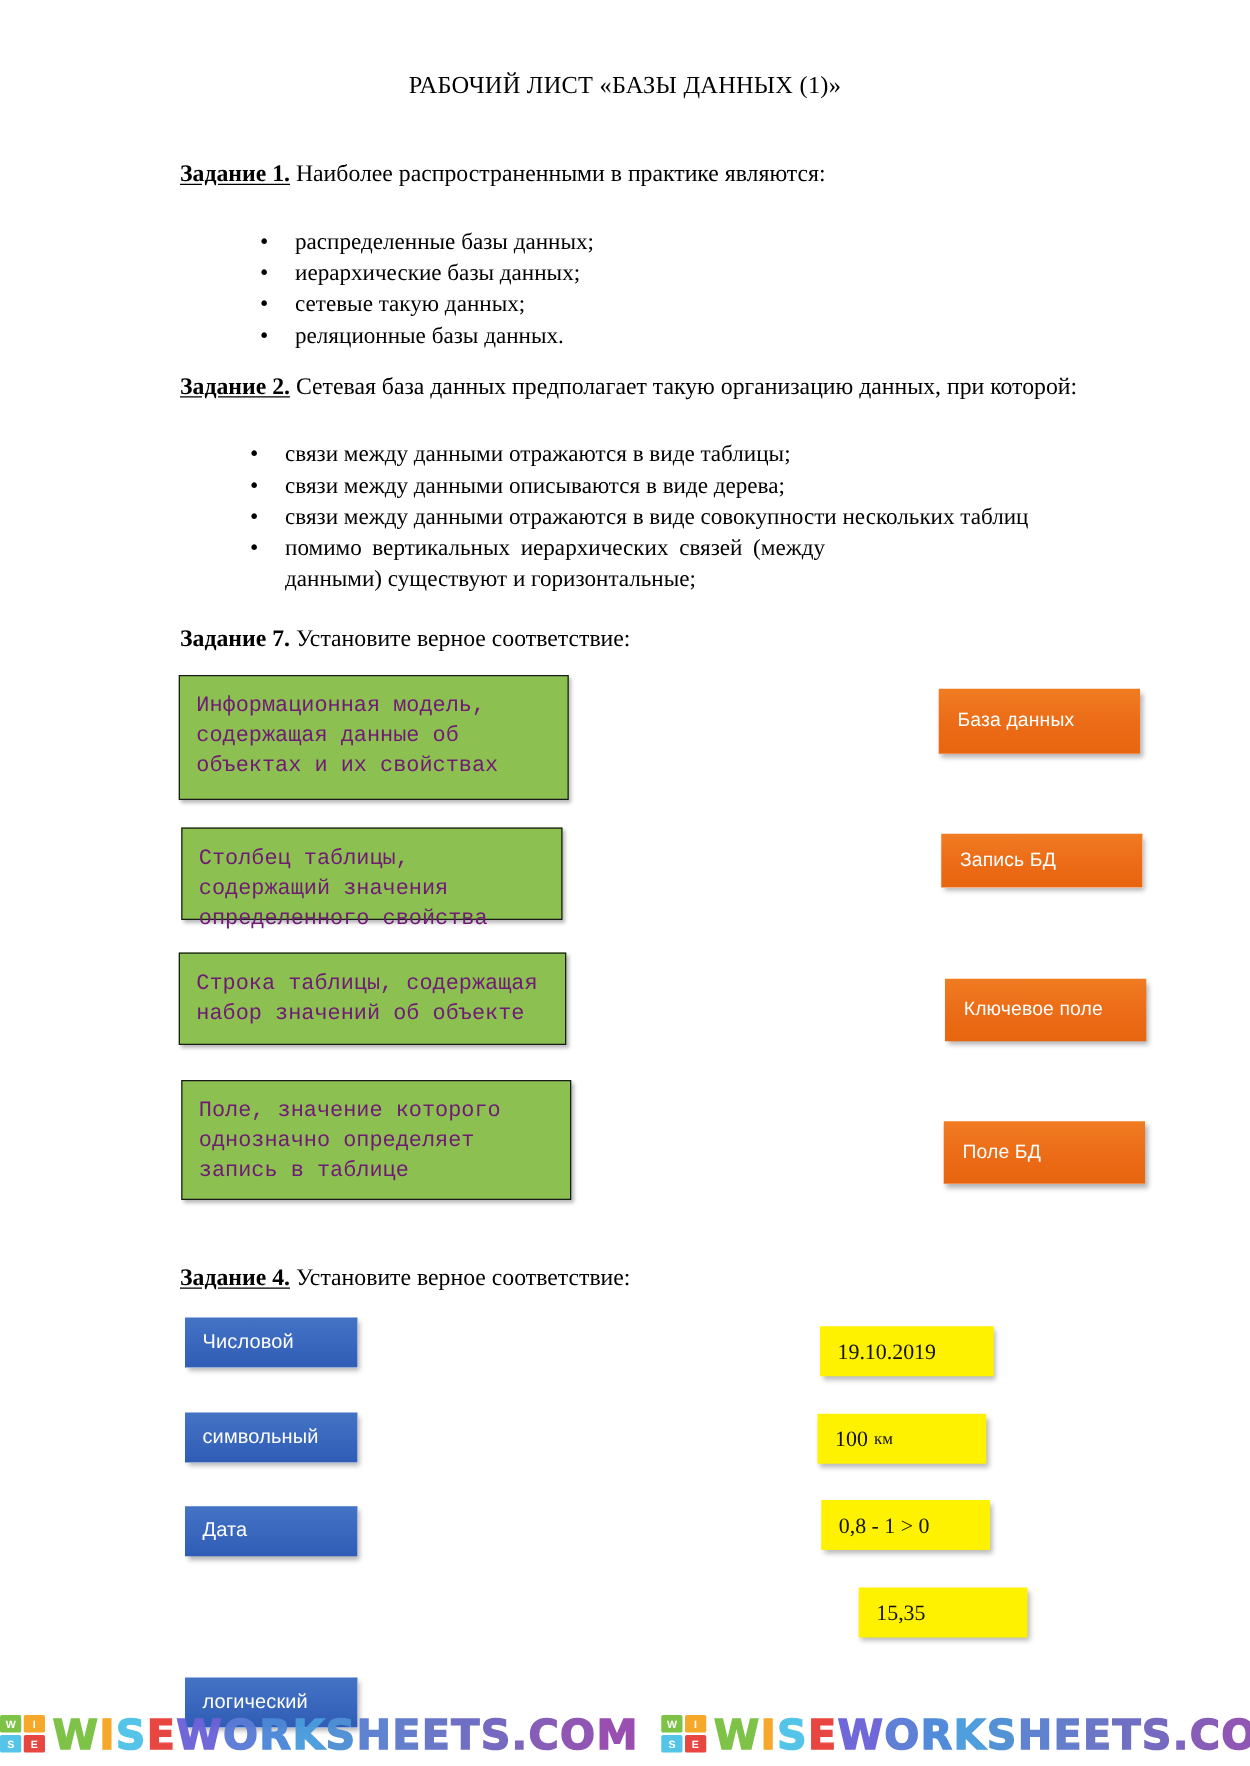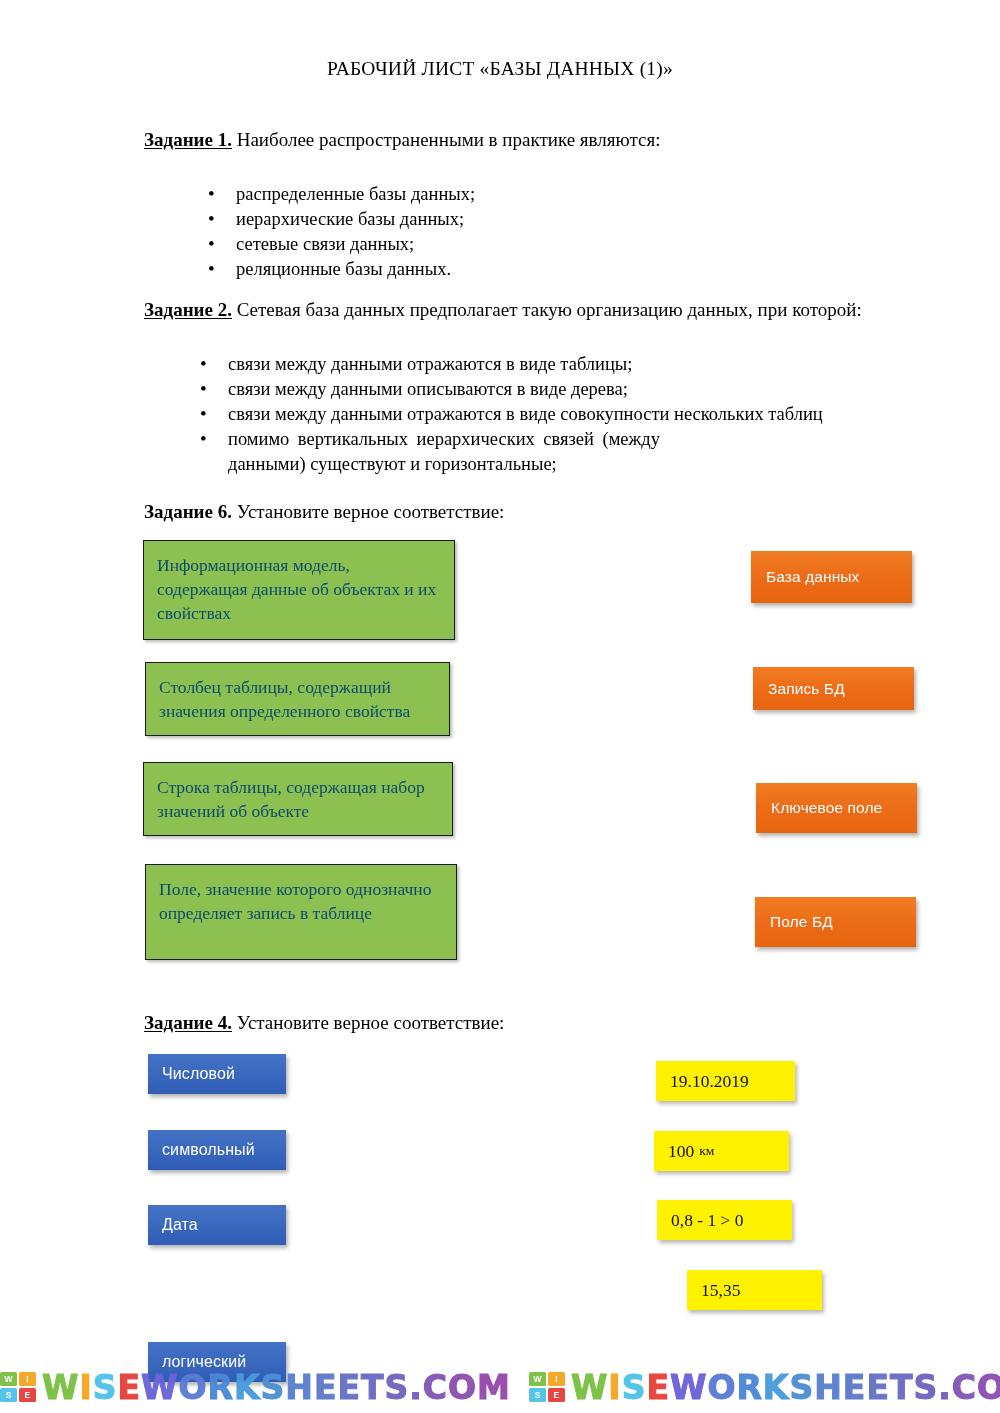--- a/index.html
+++ b/index.html
@@ -84,22 +84,23 @@
 
   
   .green-card {
     position: absolute;
     background: #8CC152;
     border: 1.6px solid #1a1a1a;
     box-sizing: border-box;
     box-shadow: 2px 2px 3px rgba(0,0,0,0.28);
     font-size: 17.5px;
     line-height: 24px;
-    color: #0c4a6e;
+    color: #701a75;
     padding: 12px 14px 10px 13px;
+    font-family: Liberation Mono, monospace;
   }
 
   
   .orange-chip {
     position: absolute;
     box-sizing: border-box;
     background: linear-gradient(180deg, #F07C22 0%, #EC6B16 55%, #E8650F 100%);
     color: #ffffff;
     font-family: "Liberation Sans", "DejaVu Sans", sans-serif;
     font-size: 15.5px;
@@ -209,40 +210,40 @@
 
   <div class="doc-title">РАБОЧИЙ ЛИСТ «БАЗЫ ДАННЫХ (1)»</div>
 
   <div class="task-head" style="top:128px; left:144px;">
     <span class="lead underlined">Задание 1.</span><span> Наиболее распространенными в практике являются:</span>
   </div>
 
   <ul class="bullets" style="top:178px; left:180px;">
     <li><span>распределенные базы данных;</span></li>
     <li><span>иерархические базы данных;</span></li>
-    <li><span>сетевые связи данных;</span></li>
+    <li><span>сетевые такую данных;</span></li>
     <li><span>реляционные базы данных.</span></li>
   </ul>
 
   <div class="task-head" style="top:298px; left:144px;">
     <span class="lead underlined">Задание 2.</span><span> Сетевая база данных предполагает такую организацию данных, при которой:</span>
   </div>
 
   <ul class="bullets" style="top:348px; left:172px;">
     <li><span>связи между данными отражаются в виде таблицы;</span></li>
     <li><span>связи между данными описываются в виде дерева;</span></li>
     <li><span>связи между данными отражаются в виде совокупности нескольких таблиц</span></li>
     <li>
       <span class="justified">помимо вертикальных иерархических связей (между</span>
       <span class="justified last">данными) существуют и горизонтальные;</span>
     </li>
   </ul>
 
   <div class="task-head" style="top:500px; left:144px;">
-    <span class="lead">Задание 6.</span><span> Установите верное соответствие:</span>
+    <span class="lead">Задание 7.</span><span> Установите верное соответствие:</span>
   </div>
 
   <div class="green-card" style="top:540px; left:143px; width:312px; height:100px;">Информационная модель, содержащая данные об объектах и их свойствах</div>
   <div class="green-card" style="top:662px; left:145px; width:305px; height:74px;">Столбец таблицы, содержащий значения определенного свойства</div>
   <div class="green-card" style="top:762px; left:143px; width:310px; height:74px;">Строка таблицы, содержащая набор значений об объекте</div>
   <div class="green-card" style="top:864px; left:145px; width:312px; height:96px;">Поле, значение которого однозначно определяет запись в таблице</div>
 
   <div class="orange-chip" style="top:551px; left:751px; width:161px; height:52px;">База данных</div>
   <div class="orange-chip" style="top:667px; left:753px; width:161px; height:43px;">Запись БД</div>
   <div class="orange-chip" style="top:783px; left:756px; width:161px; height:50px;">Ключевое поле</div>

